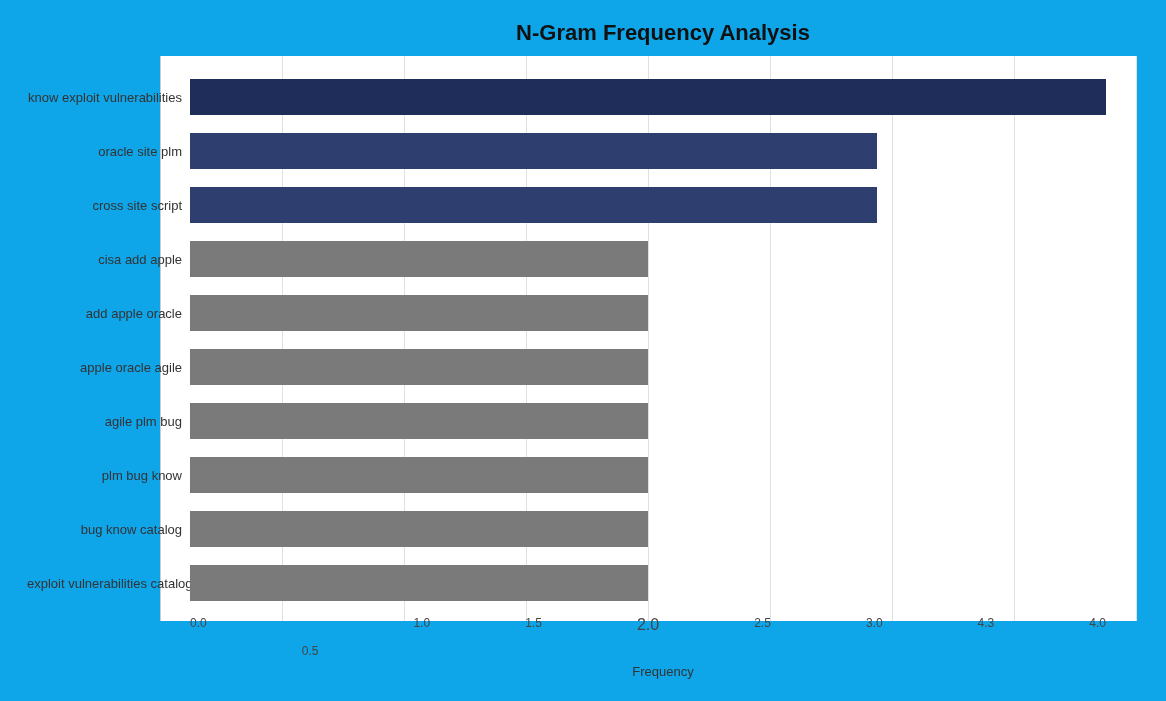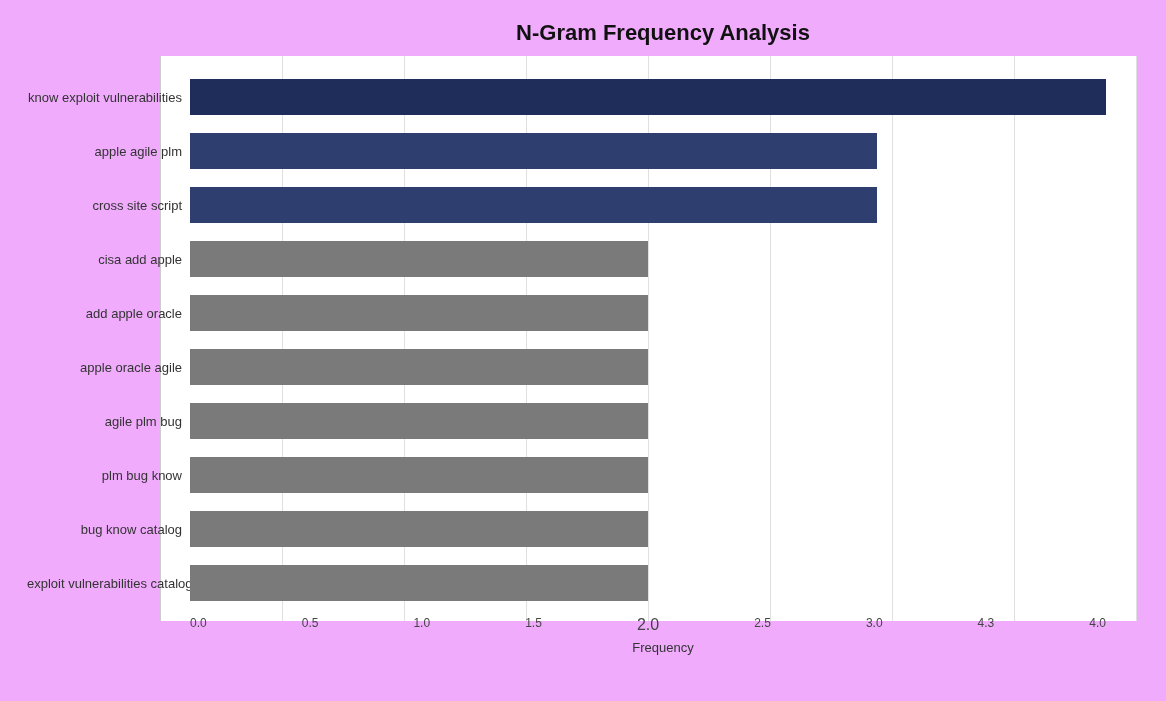--- a/index.html
+++ b/index.html
@@ -5,21 +5,21 @@
     * { box-sizing: border-box; margin: 0; padding: 0; }
     body {
       background: #f5f5f7;
       font-family: Arial, sans-serif;
       display: flex;
       justify-content: center;
       align-items: center;
       min-height: 100vh;
     }
     .chart-container {
-      background: #f0abfc;
+      background: #0ea5e9;
       width: 1166px;
       height: 701px;
       padding: 20px 30px 60px 30px;
       position: relative;
     }
     .chart-title {
       text-align: center;
       font-size: 22px;
       font-weight: bold;
       color: #111;
@@ -105,21 +105,21 @@
 
   <div style="position: relative; margin-left: 160px; margin-right: 30px;">
     <div id="bars-wrapper">
         <div class="bar-row">
           <div class="bar-label">know exploit vulnerabilities</div>
           <div class="bar-track">
             <div class="bar-fill" style="width: 100%; background-color: rgb(30, 45, 90);"></div>
           </div>
         </div>
         <div class="bar-row">
-          <div class="bar-label">apple agile plm</div>
+          <div class="bar-label">oracle site plm</div>
           <div class="bar-track">
             <div class="bar-fill" style="width: 75%; background-color: rgb(46, 63, 111);"></div>
           </div>
         </div>
         <div class="bar-row">
           <div class="bar-label">cross site script</div>
           <div class="bar-track">
             <div class="bar-fill" style="width: 75%; background-color: rgb(46, 63, 111);"></div>
           </div>
         </div>
@@ -162,21 +162,21 @@
         <div class="bar-row">
           <div class="bar-label">exploit vulnerabilities catalog</div>
           <div class="bar-track">
             <div class="bar-fill" style="width: 50%; background-color: rgb(122, 122, 122);"></div>
           </div>
         </div>
       </div>
 
     <div style="display: flex; justify-content: space-between; margin-top: 6px; position: relative;" id="x-ticks-container">
         <div style="font-size: 12px; color: rgb(68, 68, 68); text-align: center;">0.0</div>
-        <div style="font-size: 12px; color: rgb(68, 68, 68); text-align: right;">0.5</div>
+        <div style="font-size: 12px; color: rgb(68, 68, 68); text-align: right; margin-top: 28px;">0.5</div>
         <div style="font-size: 12px; color: rgb(68, 68, 68); text-align: center;">1.0</div>
         <div style="font-size: 12px; color: rgb(68, 68, 68); text-align: center;">1.5</div>
         <div style="font-size: 16px; color: rgb(68, 68, 68); text-align: center;">2.0</div>
         <div style="font-size: 12px; color: rgb(68, 68, 68); text-align: center;">2.5</div>
         <div style="font-size: 12px; color: rgb(68, 68, 68); text-align: center;">3.0</div>
         <div style="font-size: 12px; color: rgb(68, 68, 68); text-align: center;">4.3</div>
         <div style="font-size: 12px; color: rgb(68, 68, 68); text-align: center;">4.0</div>
       </div>
   </div>
 

